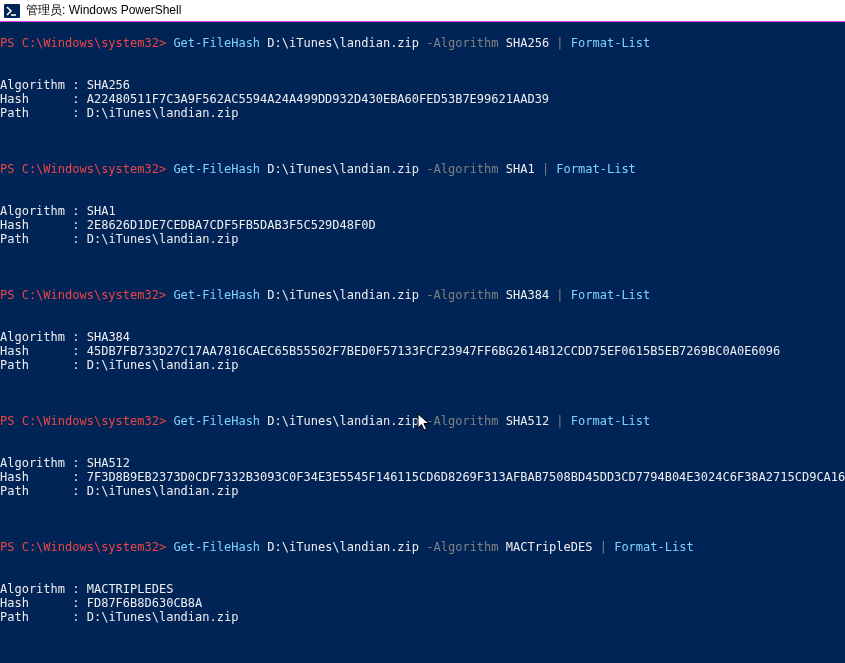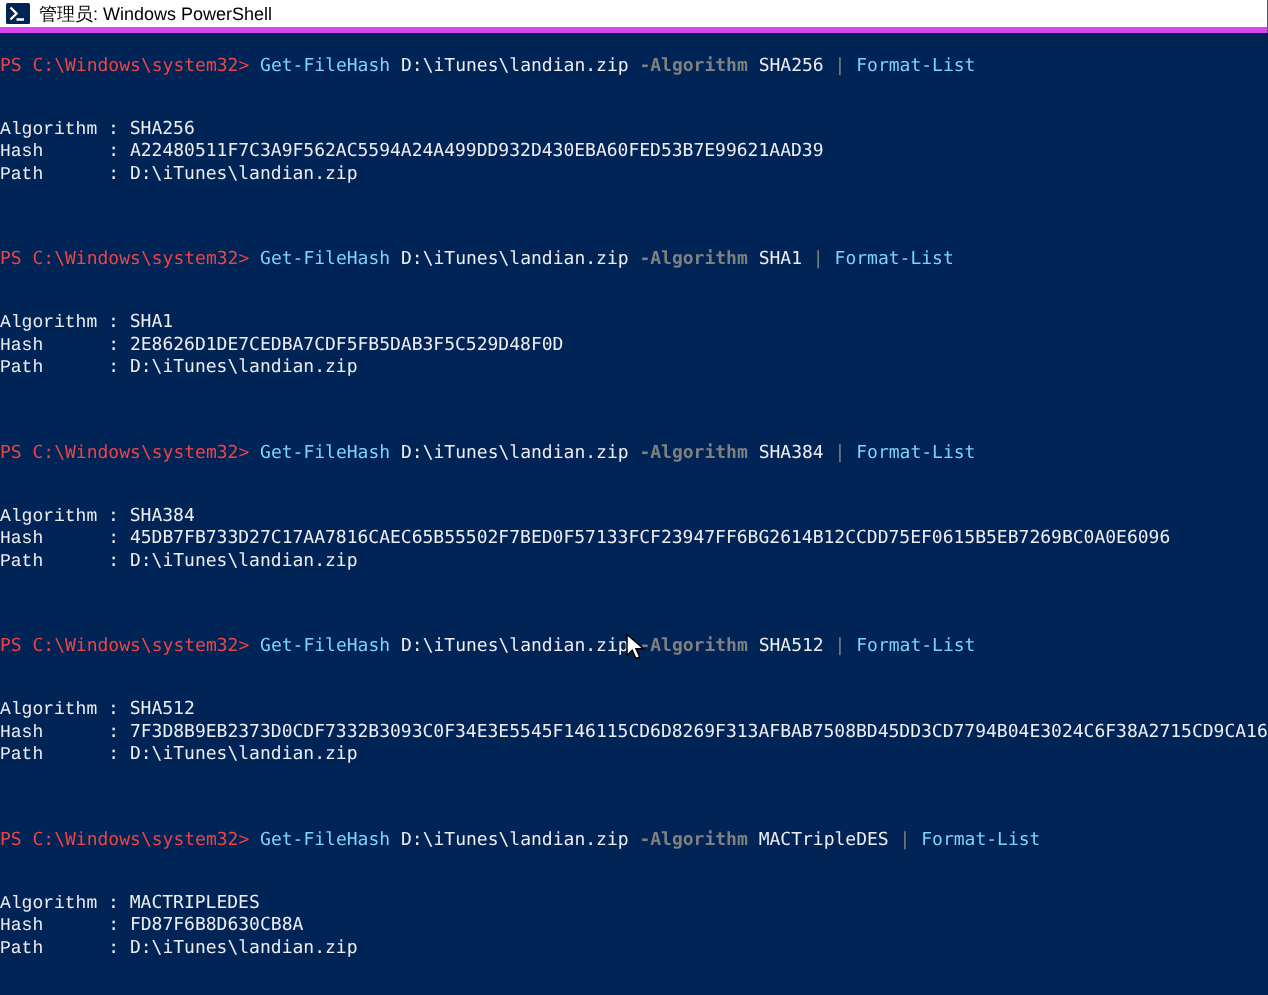--- a/index.html
+++ b/index.html
@@ -12,21 +12,21 @@
       height: 663px;
       overflow: hidden;
     }
     .titlebar {
       background: #ffffff;
       color: #000000;
       height: 22px;
       display: flex;
       align-items: center;
       padding-left: 4px;
-      border-bottom: 4px solid #d946ef;
+      border-bottom: 1px solid #d946ef;
       font-family: "Microsoft YaHei", "SimSun", sans-serif;
       font-size: 12px;
     }
     .titlebar-icon {
       width: 16px;
       height: 16px;
       margin-right: 6px;
       display: inline-block;
     }
     .terminal {
@@ -34,24 +34,24 @@
       background: #012456;
       white-space: pre;
       line-height: 14px;
       font-size: 12px;
       letter-spacing: 0;
     }
     .line { white-space: pre; }
     .prompt { color: #ef4444; }
     .cmdlet { color: #7dd3fc; }
     .arg { color: #eeedf0; }
-    .param { color: #808080; font-weight: bold; }
+    .param { color: #808080; }
     .pipe { color: #808080; }
     .out { color: #eeedf0; }
-    .label { color: #eeedf0; font-family: Liberation Mono, monospace; }
+    .label { color: #eeedf0; }
     .cursor-overlay {
       position: relative;
       display: inline-block;
     }
     .cursor-img {
       position: absolute;
       left: -2px;
       top: -1px;
       width: 17px;
       height: 20px;

